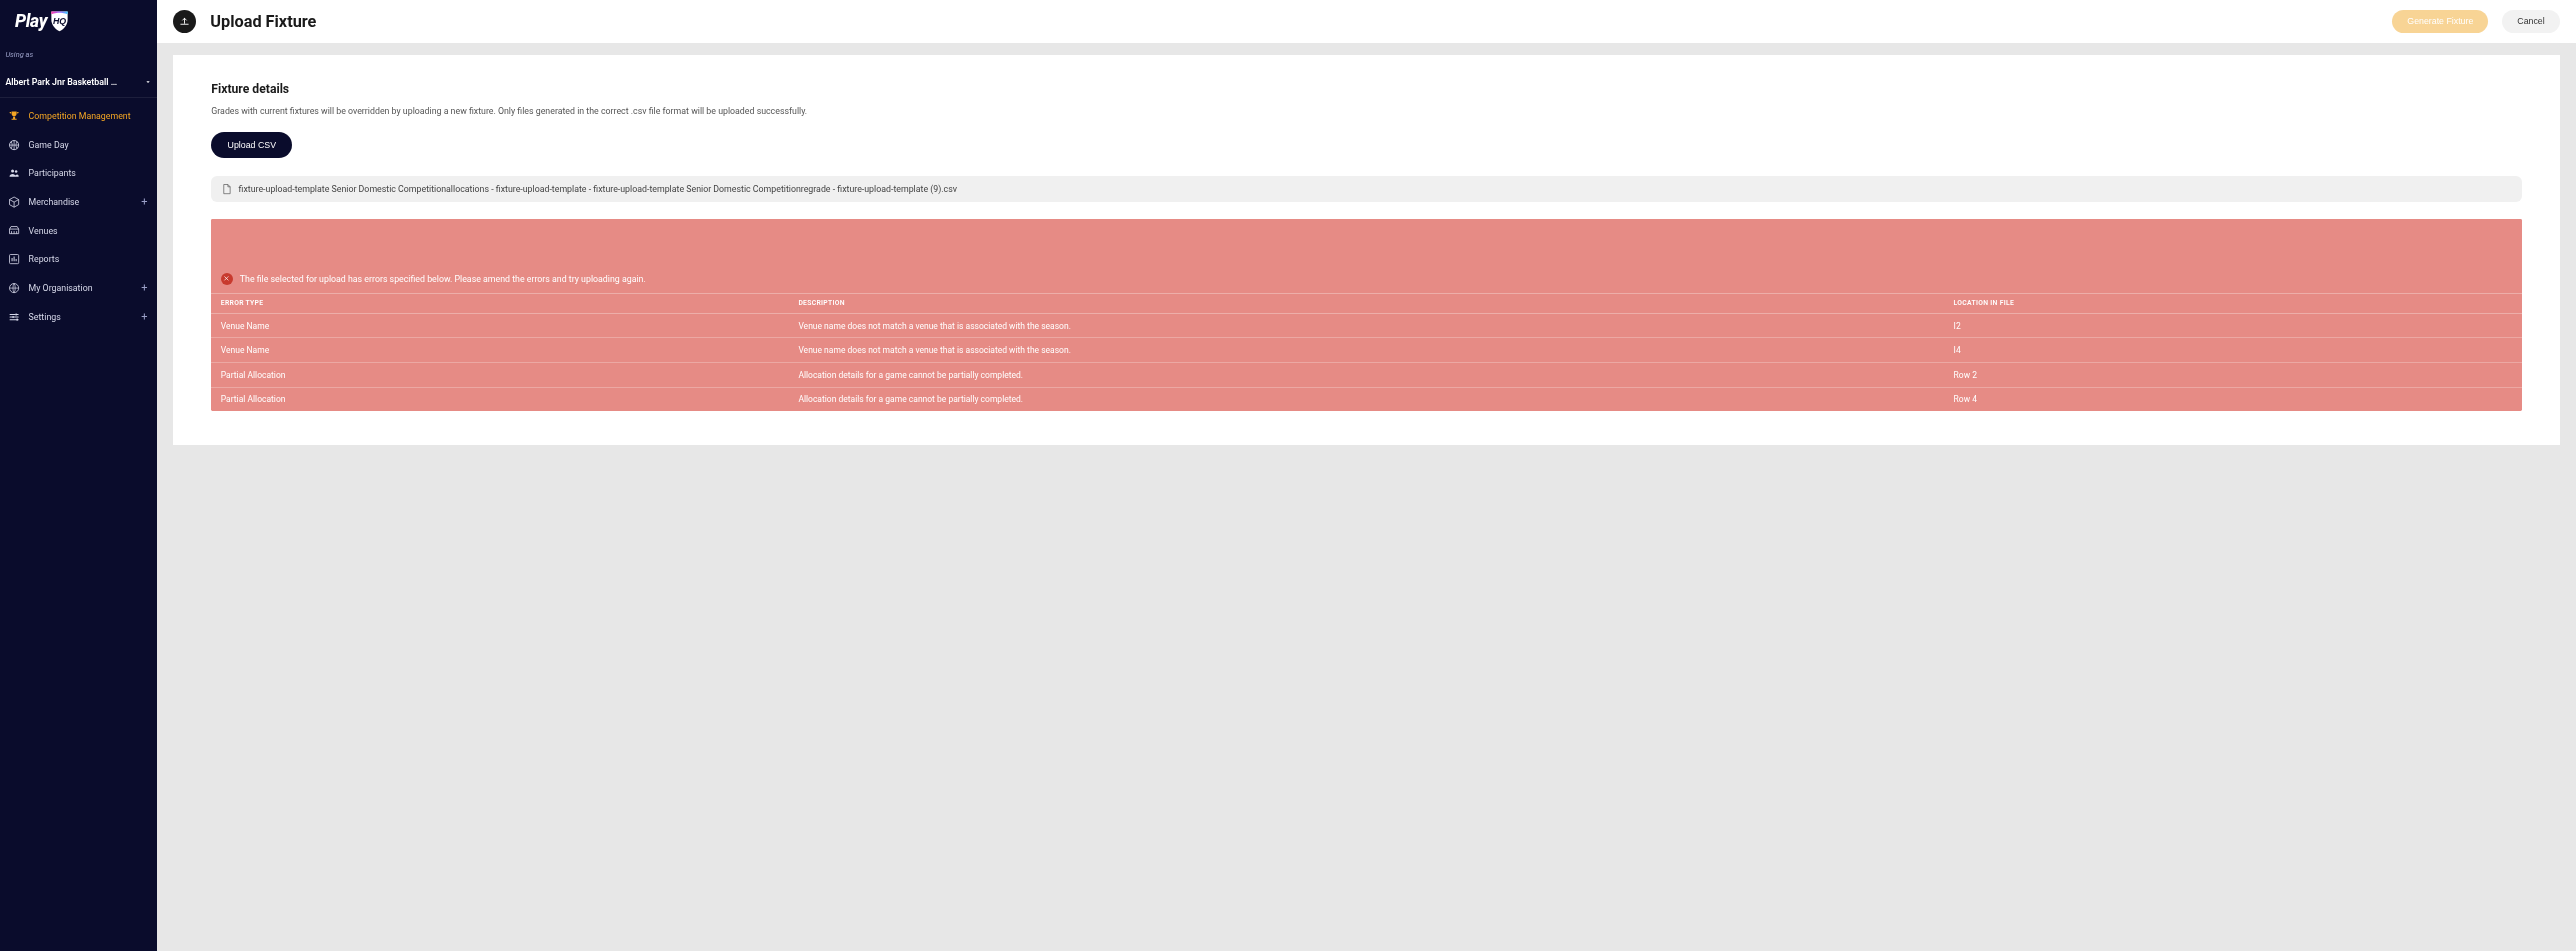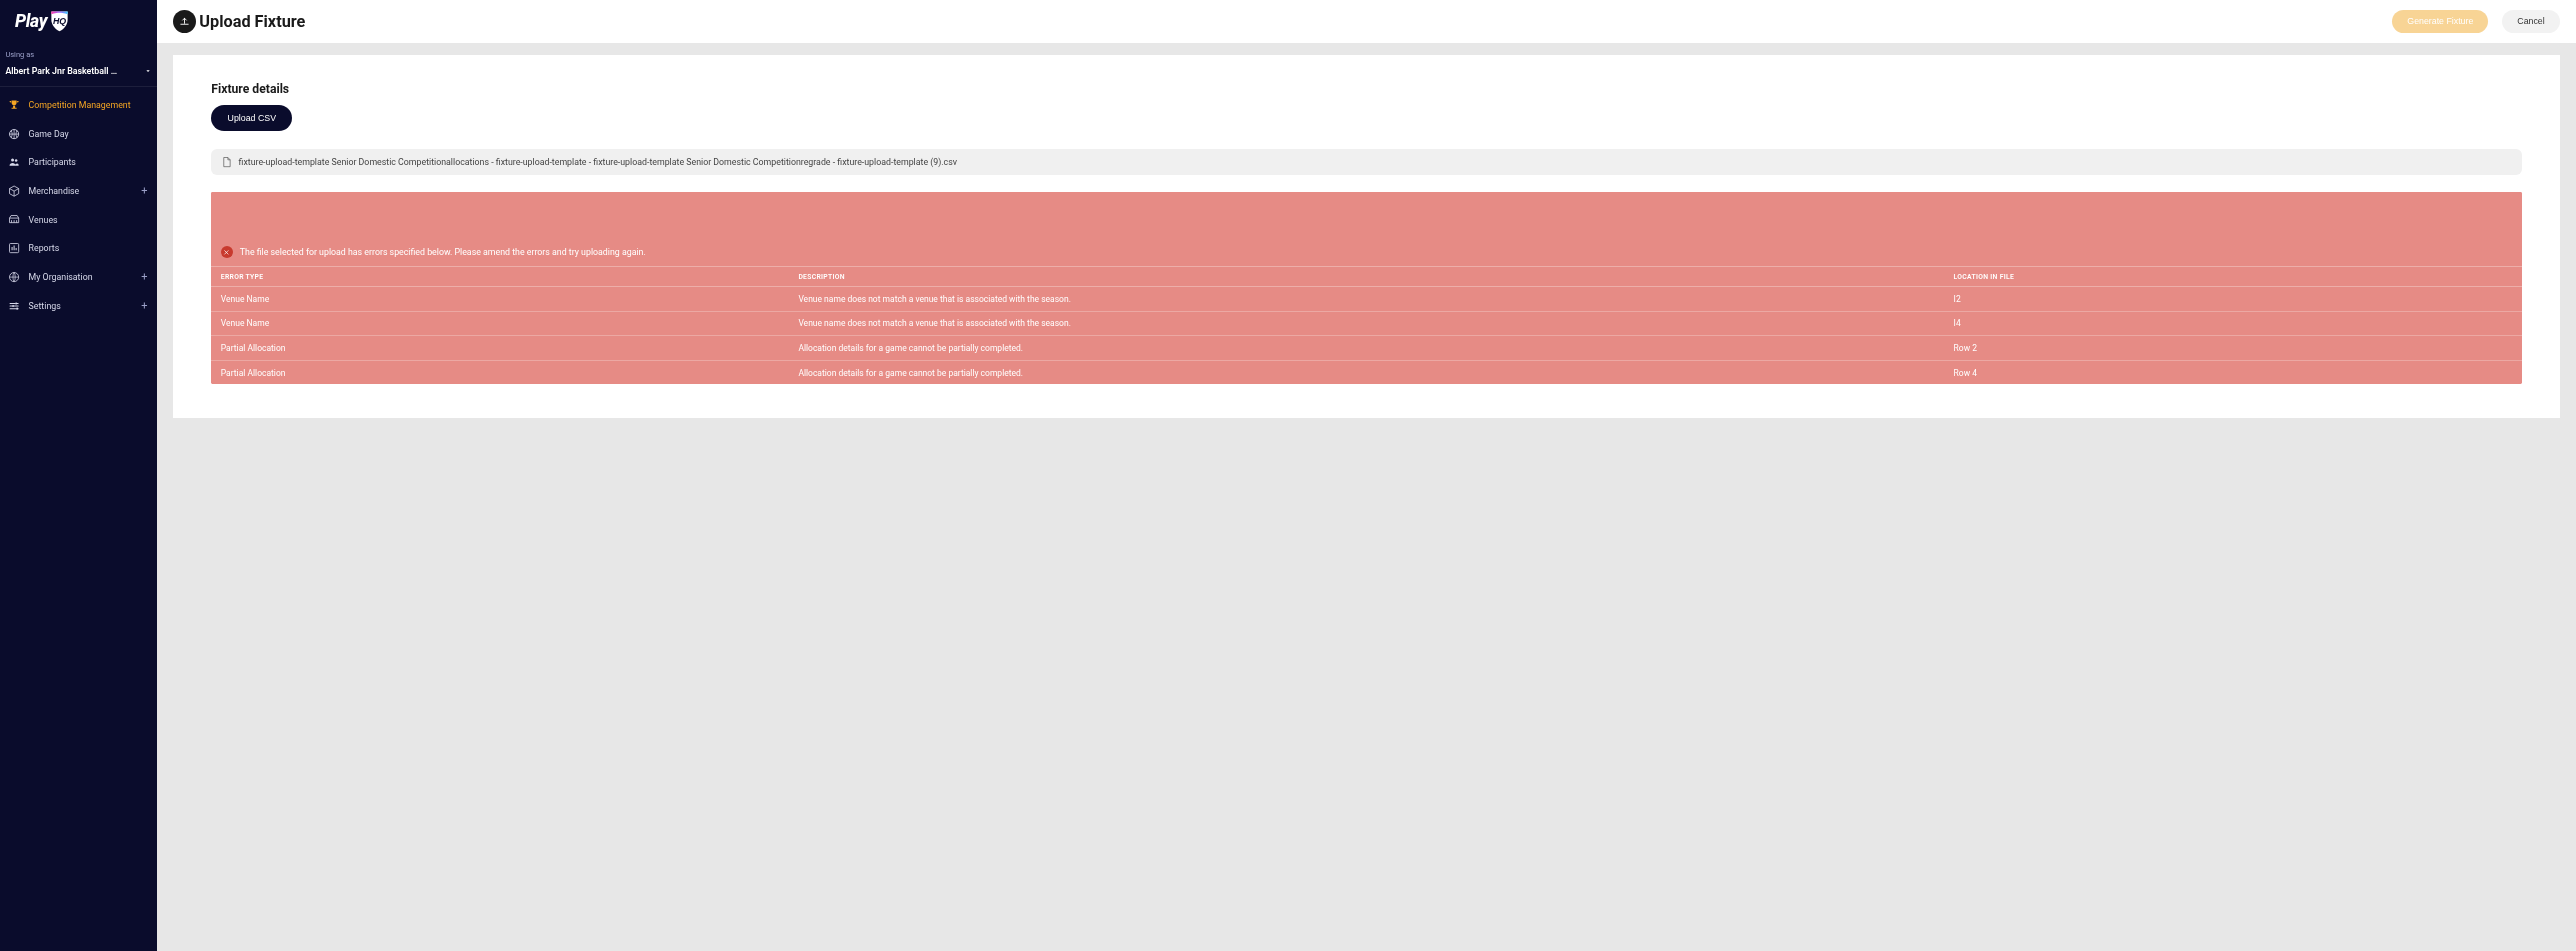--- a/index.html
+++ b/index.html
@@ -8,36 +8,36 @@
   
   
   .sidebar { width: 157px; background: #0a0c2c; color: #fff; flex-shrink: 0; display: flex; flex-direction: column; }
   .logo-wrap { padding: 9.5px 15px 12.2px; }
   .logo { display:flex; align-items:center; gap:1.4px; }
   .logo-text { font-weight: 800; font-size: 17.6px; font-style: italic; letter-spacing: -0.3px; color:#fff; }
   .logo-shield { width:19px; height:22px; position:relative; margin-left:1.4px; }
   .shield-svg { width:100%; height:100%; }
   
   .org-block { padding: 6.8px 5.4px 9.5px 5.4px; border-bottom: 0.7px solid rgba(255,255,255,0.08); }
-  .org-label { font-size: 7.5px; color: #9ba0c8; margin-bottom: 7px; padding-left: 0; }
+  .org-label { font-size: 7.5px; color: #9ba0c8; margin-bottom: 18px; padding-left: 0; font-style: italic; }
   .org-name-row { display:flex; align-items:center; justify-content:space-between; cursor:pointer; }
   .org-name { font-size: 8.8px; font-weight: 600; color:#fff; white-space:nowrap; overflow:hidden; text-overflow:ellipsis; max-width:115px; }
   .chev { width:8.1px; height:8.1px; fill:#fff; flex-shrink:0; }
   
   .nav { padding-top: 4.1px; }
   .nav-item { display:flex; align-items:center; padding: 8.1px 6.8px; font-size: 8.8px; color: #d7d9ea; cursor:pointer; position:relative; }
   .nav-item.active { color: #f5a623; }
   .nav-item .icon-slot { width:15px; height:12.2px; margin-right:6.8px; display:flex; align-items:center; justify-content:center; flex-shrink:0; }
   .nav-item .icon-slot svg { width:12.2px; height:12.2px; fill: currentColor; }
   .nav-item .plus { margin-left:auto; font-size:11px; color:#9ba0c8; padding-right:2.7px; }
   
   
   .main { flex:1; display:flex; flex-direction:column; background:#e7e7e7; }
   .topbar { background:#fff; padding: 9.5px 16.3px; display:flex; align-items:center; justify-content:space-between; }
-  .topbar-left { display:flex; align-items:center; gap:3px; }
+  .topbar-left { display:flex; align-items:center; gap:14px; }
   .circle-icon { width:23px; height:23px; border-radius:50%; background:#1a1a1a; display:flex; align-items:center; justify-content:center; }
   .circle-icon svg { width:11px; height:11px; stroke:#fff; fill:none; stroke-width:2; }
   .page-title { font-size: 16.3px; font-weight:700; color:#1a1a1a; }
   .topbar-right { display:flex; align-items:center; gap:14px; }
   .btn { border:none; border-radius: 12.2px; padding: 6.8px 15px; font-size:8.8px; font-weight:500; cursor:pointer; }
   .btn-primary-disabled { background:#f8d495; color:#fff; cursor:not-allowed; }
   .btn-cancel { background:#f2f2f2; color:#333; }
   
   .content-wrap { padding: 12.2px 16.3px; }
   .card { background:#fff; padding: 27px 38px 34px; }
@@ -191,20 +191,21 @@
       </div>
       <div class="topbar-right">
         <button class="btn btn-primary-disabled">Generate Fixture</button>
         <button class="btn btn-cancel">Cancel</button>
       </div>
     </div>
 
     <div class="content-wrap">
       <div class="card">
         <h2 class="section-title">Fixture details</h2>
+        <p class="section-desc">Grades with current fixtures will be overridden by uploading a new fixture. Only files generated in the correct .csv file format will be uploaded successfully.</p>
         <button class="btn-upload">Upload CSV</button>
         
         <div class="file-row">
           <svg viewBox="0 0 24 24">
               <path d="M6 2h9l5 5v15H6z"></path>
               <path d="M15 2v5h5"></path>
             </svg>
           <span class="file-name">fixture-upload-template Senior Domestic Competitionallocations - fixture-upload-template - fixture-upload-template Senior Domestic Competitionregrade - fixture-upload-template (9).csv</span>
         </div>
         

